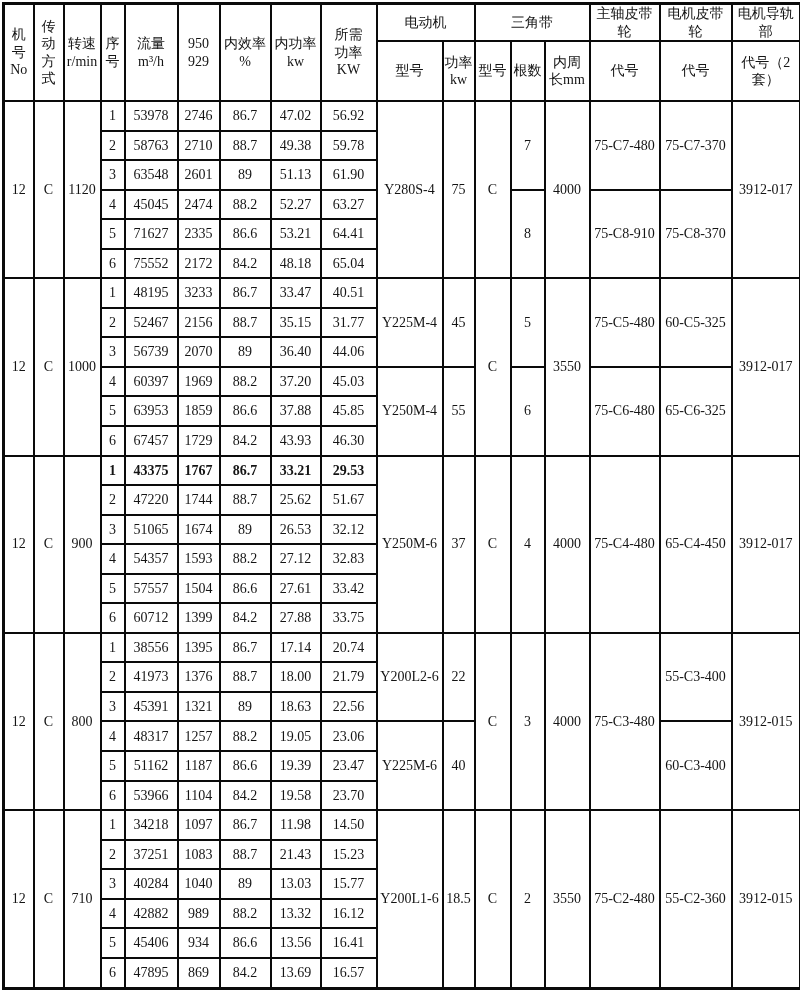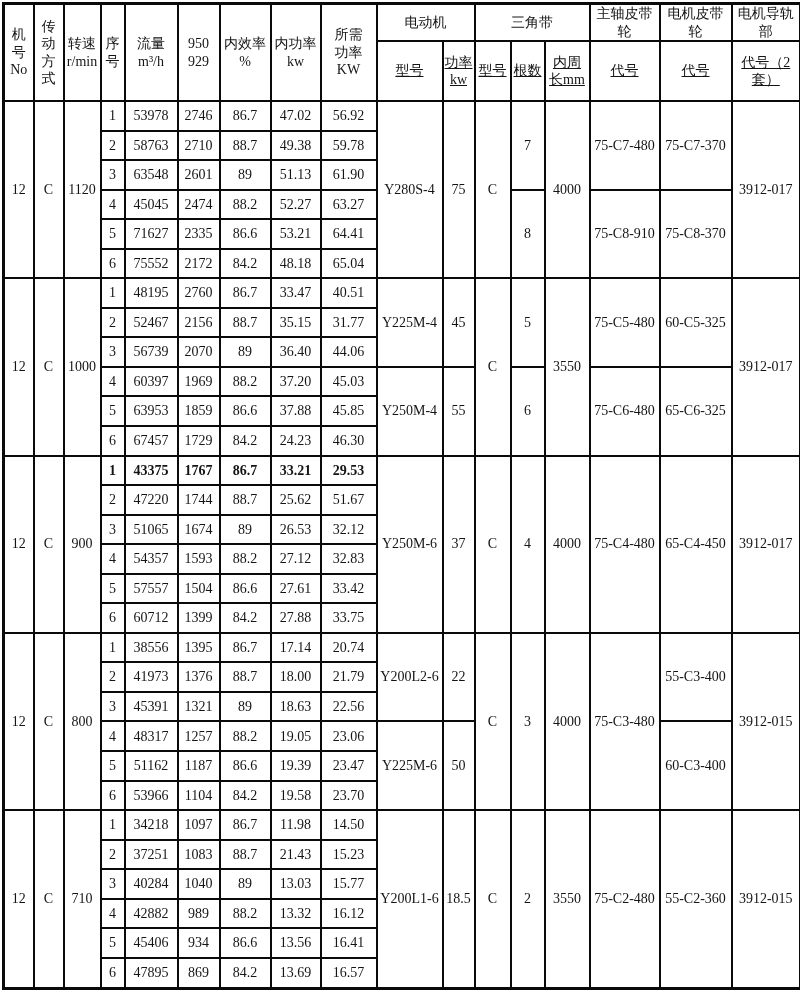--- a/index.html
+++ b/index.html
@@ -22,21 +22,21 @@
     text-align:center;
     vertical-align:middle;
     padding:0 1px;
     font-size:14px;
     font-weight:normal;
     line-height:1.25;
     white-space:pre-line;
     overflow:hidden;
   }
   thead tr.group-row{height:28px;}
-  thead tr.sub-row{height:60px;text-decoration:underline;}
+  thead tr.sub-row{height:60px;}
   thead th{font-size:14px;}
   td.bold-num{font-weight:bold;}
   .spec td{font-size:14px;}
 </style>
 </head>
 <body>
 
 <div class="sheet">
   <table class="spec">
     <colgroup>
@@ -160,21 +160,21 @@
           <td>84.2</td>
           <td>48.18</td>
           <td>65.04</td>
         </tr>
         <tr>
           <td rowspan="6">12</td>
           <td rowspan="6">C</td>
           <td rowspan="6">1000</td>
           <td>1</td>
           <td>48195</td>
-          <td>2760</td>
+          <td>3233</td>
           <td>86.7</td>
           <td>33.47</td>
           <td>40.51</td>
           <td rowspan="3">Y225M-4</td>
           <td rowspan="3">45</td>
           <td rowspan="6">C</td>
           <td rowspan="3">5</td>
           <td rowspan="6">3550</td>
           <td rowspan="3">75-C5-480</td>
           <td rowspan="3">60-C5-325</td>
@@ -215,21 +215,21 @@
           <td>1859</td>
           <td>86.6</td>
           <td>37.88</td>
           <td>45.85</td>
         </tr>
         <tr>
           <td>6</td>
           <td>67457</td>
           <td>1729</td>
           <td>84.2</td>
-          <td>24.23</td>
+          <td>43.93</td>
           <td>46.30</td>
         </tr>
         <tr>
           <td rowspan="6">12</td>
           <td rowspan="6">C</td>
           <td rowspan="6">900</td>
           <td class="bold-num">1</td>
           <td class="bold-num">43375</td>
           <td class="bold-num">1767</td>
           <td class="bold-num">86.7</td>
@@ -320,21 +320,21 @@
           <td>22.56</td>
         </tr>
         <tr>
           <td>4</td>
           <td>48317</td>
           <td>1257</td>
           <td>88.2</td>
           <td>19.05</td>
           <td>23.06</td>
           <td rowspan="3">Y225M-6</td>
-          <td rowspan="3">50</td>
+          <td rowspan="3">40</td>
           <td rowspan="3">60-C3-400</td>
         </tr>
         <tr>
           <td>5</td>
           <td>51162</td>
           <td>1187</td>
           <td>86.6</td>
           <td>19.39</td>
           <td>23.47</td>
         </tr>

